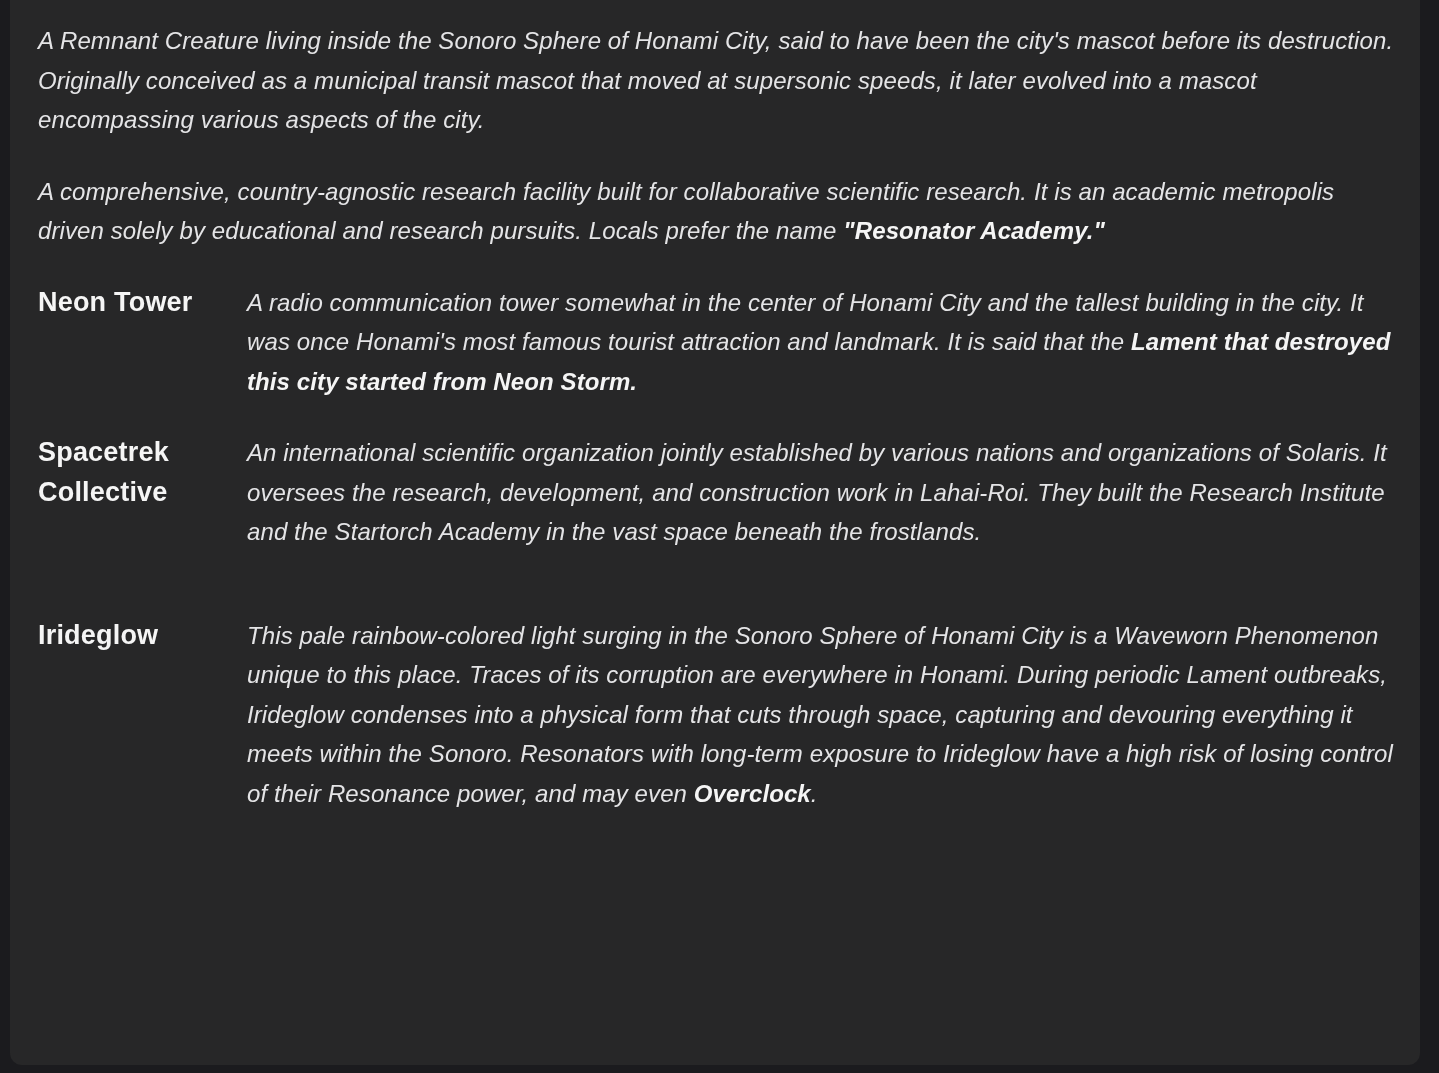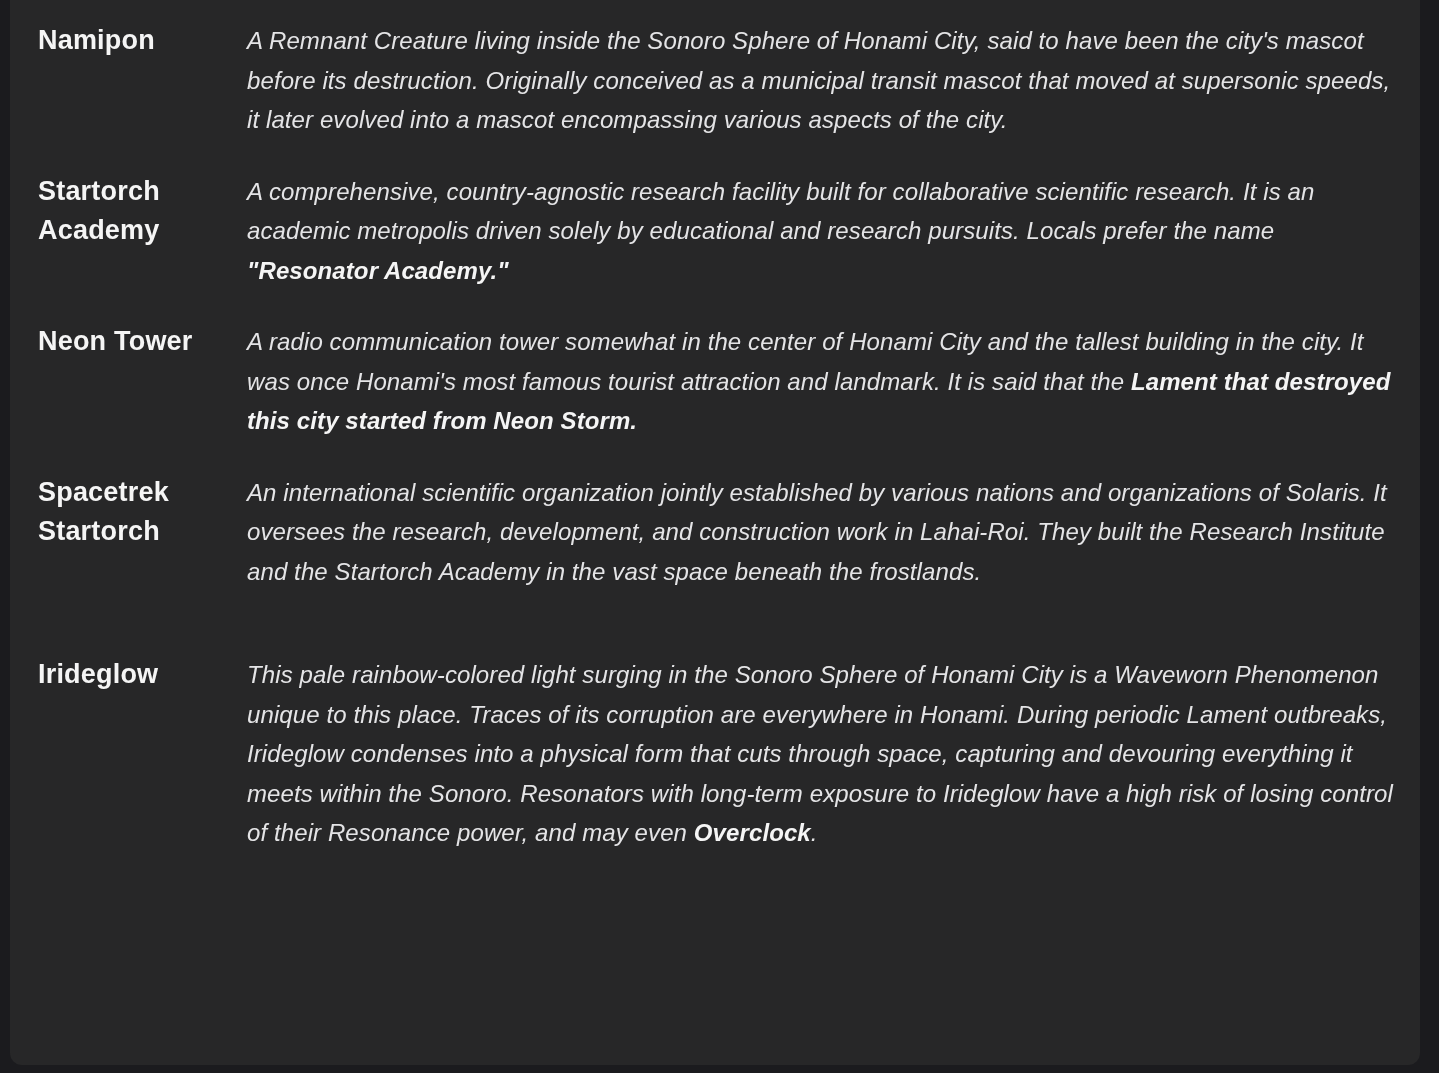--- a/index.html
+++ b/index.html
@@ -62,33 +62,31 @@
     color: #f5f5f5;
   }
 </style>
 </head>
 <body>
 
 <div class="page">
   <div class="card">
     <div id="glossary-table">
         <div class="glossary-row">
-          <div class="term-cell">Namipon</div>
           <div class="def-cell"><span>A Remnant Creature living inside the Sonoro Sphere of Honami City, said to have been the city's mascot before its destruction. Originally conceived as a municipal transit mascot that moved at supersonic speeds, it later evolved into a mascot encompassing various aspects of the city.</span></div>
         </div>
         <div class="glossary-row">
-          <div class="term-cell">Startorch Academy</div>
           <div class="def-cell"><span>A comprehensive, country-agnostic research facility built for collaborative scientific research. It is an academic metropolis driven solely by educational and research pursuits. Locals prefer the name </span><strong>"Resonator Academy."</strong></div>
         </div>
         <div class="glossary-row">
           <div class="term-cell">Neon Tower</div>
           <div class="def-cell"><span>A radio communication tower somewhat in the center of Honami City and the tallest building in the city. It was once Honami's most famous tourist attraction and landmark. It is said that the </span><strong>Lament that destroyed this city started from Neon Storm.</strong></div>
         </div>
         <div class="glossary-row">
-          <div class="term-cell">Spacetrek Startorch</div>
+          <div class="term-cell">Spacetrek Collective</div>
           <div class="def-cell"><span>An international scientific organization jointly established by various nations and organizations of Solaris. It oversees the research, development, and construction work in Lahai-Roi. They built the Research Institute and the Startorch Academy in the vast space beneath the frostlands.</span></div>
         </div>
         <div class="glossary-row">
         </div>
         <div class="glossary-row">
           <div class="term-cell">Irideglow</div>
           <div class="def-cell"><span>This pale rainbow-colored light surging in the Sonoro Sphere of Honami City is a Waveworn Phenomenon unique to this place. Traces of its corruption are everywhere in Honami. During periodic Lament outbreaks, Irideglow condenses into a physical form that cuts through space, capturing and devouring everything it meets within the Sonoro. Resonators with long-term exposure to Irideglow have a high risk of losing control of their Resonance power, and may even </span><strong>Overclock</strong><span>.</span></div>
         </div>
       </div>
   </div>

